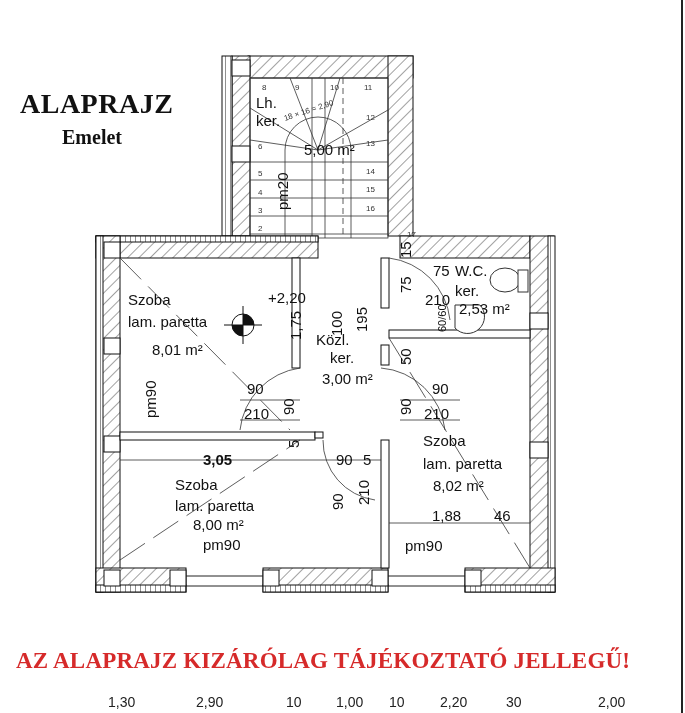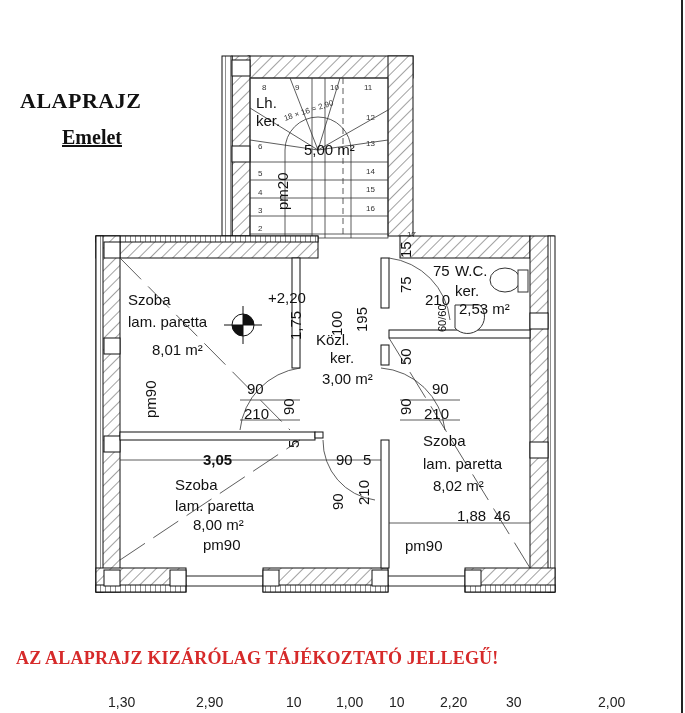--- a/index.html
+++ b/index.html
@@ -1,19 +1,19 @@
 <!DOCTYPE html>
 <html><head>
 <meta charset="utf-8">
 <style>
   html, body { margin:0; padding:0; background:#ffffff; }
   body { width:685px; height:713px; position:relative; overflow:hidden; font-family:"Liberation Sans", sans-serif; }
-  .title { position:absolute; left:20px; top:88px; font-family:"Liberation Serif", serif; font-weight:bold; font-size:22px; color:#111; letter-spacing:0.5px; }
-  .subtitle { position:absolute; left:62px; top:126px; font-family:"Liberation Serif", serif; font-weight:bold; font-size:20px; color:#111;text-decoration:underline; }
-  .disclaimer { position:absolute; left:16px; top:648px; font-family:"Liberation Serif", serif; font-weight:bold; font-size:18px; color:#d62a2a; white-space:nowrap; letter-spacing:0.2px; }
+  .title { position:absolute; left:20px; top:88px; font-family:"Liberation Serif", serif; font-weight:bold; font-size:28px; color:#111; letter-spacing:0.5px; }
+  .subtitle { position:absolute; left:62px; top:126px; font-family:"Liberation Serif", serif; font-weight:bold; font-size:20px; color:#111; }
+  .disclaimer { position:absolute; left:16px; top:648px; font-family:"Liberation Serif", serif; font-weight:bold; font-size:23px; color:#d62a2a; white-space:nowrap; letter-spacing:0.2px; }
   .bottom-dims { position:absolute; left:0; top:692px; width:685px; height:21px; border-bottom:2px solid #111; }
   .bottom-dims span { position:absolute; top:2px; font-size:14px; color:#222; }
   .right-border { position:absolute; right:2px; top:0; width:2px; height:713px; background:#222; }
   svg.plan { position:absolute; left:0; top:0; }
   .lbl { position:absolute; font-size:15px; color:#111; line-height:1; white-space:nowrap; }
   .lbl.sm { font-size:14px; }
   .lbl.xs { font-size:8px; color:#333; }
   .lbl.rot { transform:rotate(-90deg); transform-origin:left top; }
 </style>
 </head>
@@ -196,21 +196,21 @@
 <div class="lbl rot" style="left:281px;top:415px;">90</div>
 <div class="lbl" style="left:432px;top:381px;">90</div>
 <div class="lbl" style="left:424px;top:406px;">210</div>
 <div class="lbl rot" style="left:398px;top:415px;">90</div>
 <div class="lbl rot" style="left:286px;top:448px;">5</div>
 <div class="lbl" style="left:336px;top:452px;">90</div>
 <div class="lbl" style="left:363px;top:452px;">5</div>
 <div class="lbl rot" style="left:330px;top:510px;">90</div>
 <div class="lbl rot" style="left:356px;top:505px;">210</div>
 <div class="lbl" style="left:203px;top:452px;font-weight:bold;">3,05</div>
-<div class="lbl" style="left:457px;top:508px;text-align:center;">1,88</div>
+<div class="lbl" style="left:432px;top:508px;text-align:center;">1,88</div>
 <div class="lbl" style="left:494px;top:508px;">46</div>
 
 <div class="disclaimer">AZ ALAPRAJZ KIZÁRÓLAG TÁJÉKOZTATÓ JELLEGŰ!</div>
 
 <div class="bottom-dims">
   <span style="left:108px;">1,30</span>
   <span style="left:196px;">2,90</span>
   <span style="left:286px;">10</span>
   <span style="left:336px;">1,00</span>
   <span style="left:389px;">10</span>

